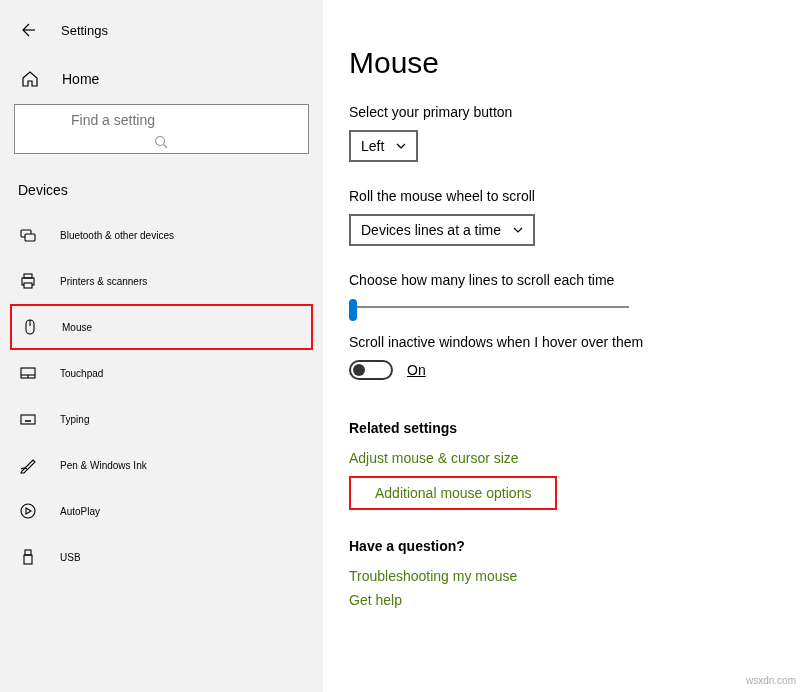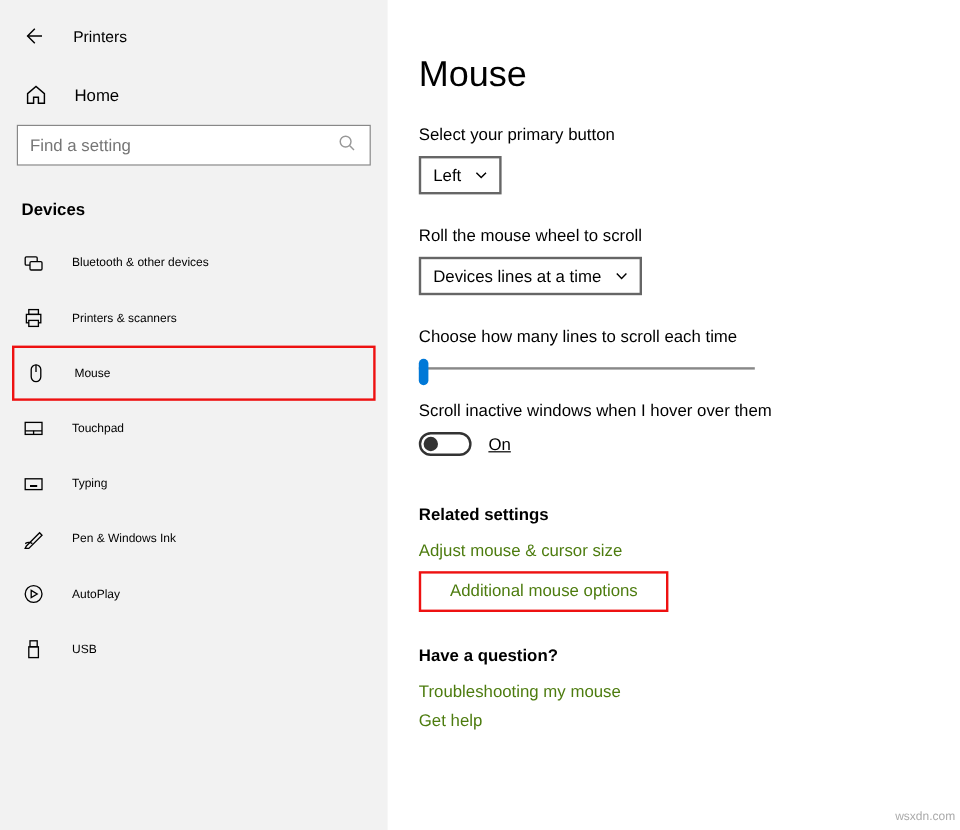--- a/index.html
+++ b/index.html
@@ -4,24 +4,24 @@
   <style>
     * { margin: 0; padding: 0; box-sizing: border-box; font-family: "Segoe UI", sans-serif; }
     body { width: 800px; height: 692px; background: #fff; overflow: hidden; position: relative; }
     .sidebar { width: 323px; height: 100%; background: #f2f2f2; float: left; padding-top: 12px; }
     .header { display: flex; align-items: center; padding: 6px 15px 18px; }
     .back-btn { width: 24px; height: 24px; display: flex; align-items: center; justify-content: center; cursor: pointer; }
     .app-title { font-size: 13px; margin-left: 22px; font-weight: 400; }
     .home-row { display: flex; align-items: center; padding: 10px 20px 10px 20px; cursor: pointer; }
     .home-row .icon { width: 20px; display: flex; justify-content: center; }
     .home-row .label { margin-left: 22px; font-size: 14px; }
-    .search-box { margin: 6px 14px 18px; height: 34px; border: 1px solid #888; display: flex; align-items: center; padding: 0 10px; background: #fff; }
+    .search-box { margin: 6px 14px 18px; height: 50px; border: 1px solid #888; display: flex; align-items: center; padding: 0 10px; background: #fff; flex-direction: column; }
     .search-box input { flex: 1; border: none; outline: none; font-size: 14px; background: transparent; }
     .search-box .search-icon { width: 16px; opacity: 0.6; }
-    .category { font-weight: 700; font-size: 14px; padding: 4px 18px 14px; margin-top: 24px; }
+    .category { font-weight: 400; font-size: 14px; padding: 4px 18px 14px; margin-top: 24px; }
     .nav-item { display: flex; align-items: center; padding: 14px 18px; cursor: pointer; font-size: 10px; }
     .nav-item .icon { width: 20px; display: flex; justify-content: center; }
     .nav-item .label { margin-left: 22px; }
     .highlight-red { border: 2px solid #e11; }
     .nav-mouse-box { margin: 0 10px; padding: 12px 8px; }
     
     .content { margin-left: 323px; padding: 46px 26px 0; }
     .page-title { font-size: 30px; font-weight: 400; margin-bottom: 24px; }
     .field-label { font-size: 14px; margin-bottom: 10px; }
     .dropdown { display: inline-flex; align-items: flex-start; border: 2px solid #666; padding: 6px 10px; font-size: 14px; cursor: pointer; margin-bottom: 26px; }
@@ -42,21 +42,21 @@
 <body>
 
 <div class="sidebar">
   <div class="header">
     <div class="back-btn">
       <svg width="16" height="16" viewBox="0 0 16 16">
           <path d="M10 2 L4 8 L10 14" stroke="#000" stroke-width="1.2" fill="none"></path>
           <path d="M4 8 H16" stroke="#000" stroke-width="1.2"></path>
         </svg>
     </div>
-    <div class="app-title">Printers</div>
+    <div class="app-title">Settings</div>
   </div>
 
   <div class="home-row">
     <span class="icon">
       <svg width="18" height="18" viewBox="0 0 18 18">
           <path d="M2 8 L9 2 L16 8 V16 H11 V11 H7 V16 H2 Z" stroke="#000" stroke-width="1.2" fill="none"></path>
         </svg>
     </span>
     <span class="label">Home</span>
   </div>

